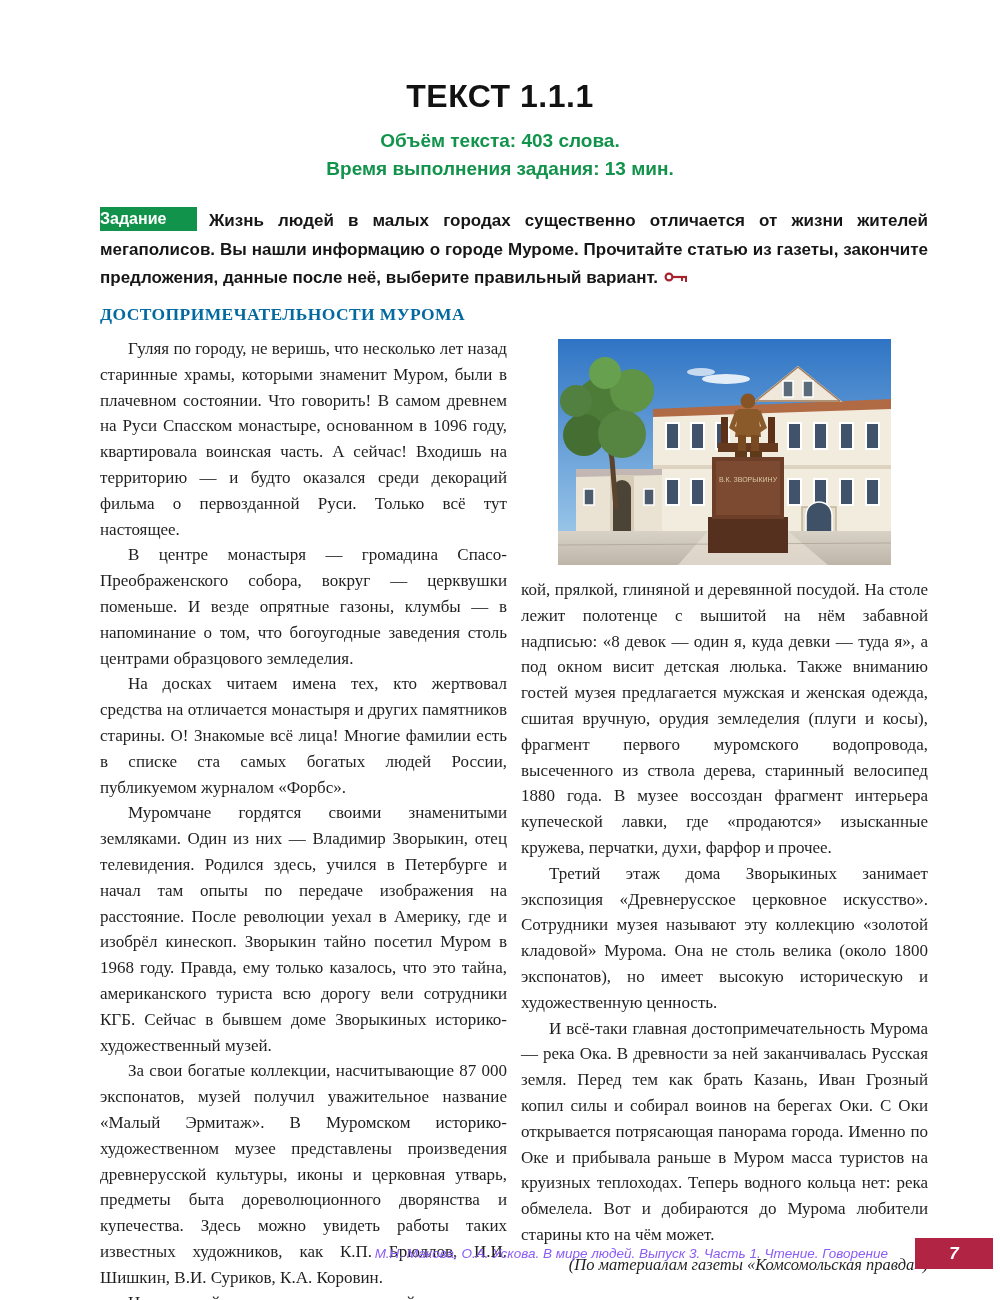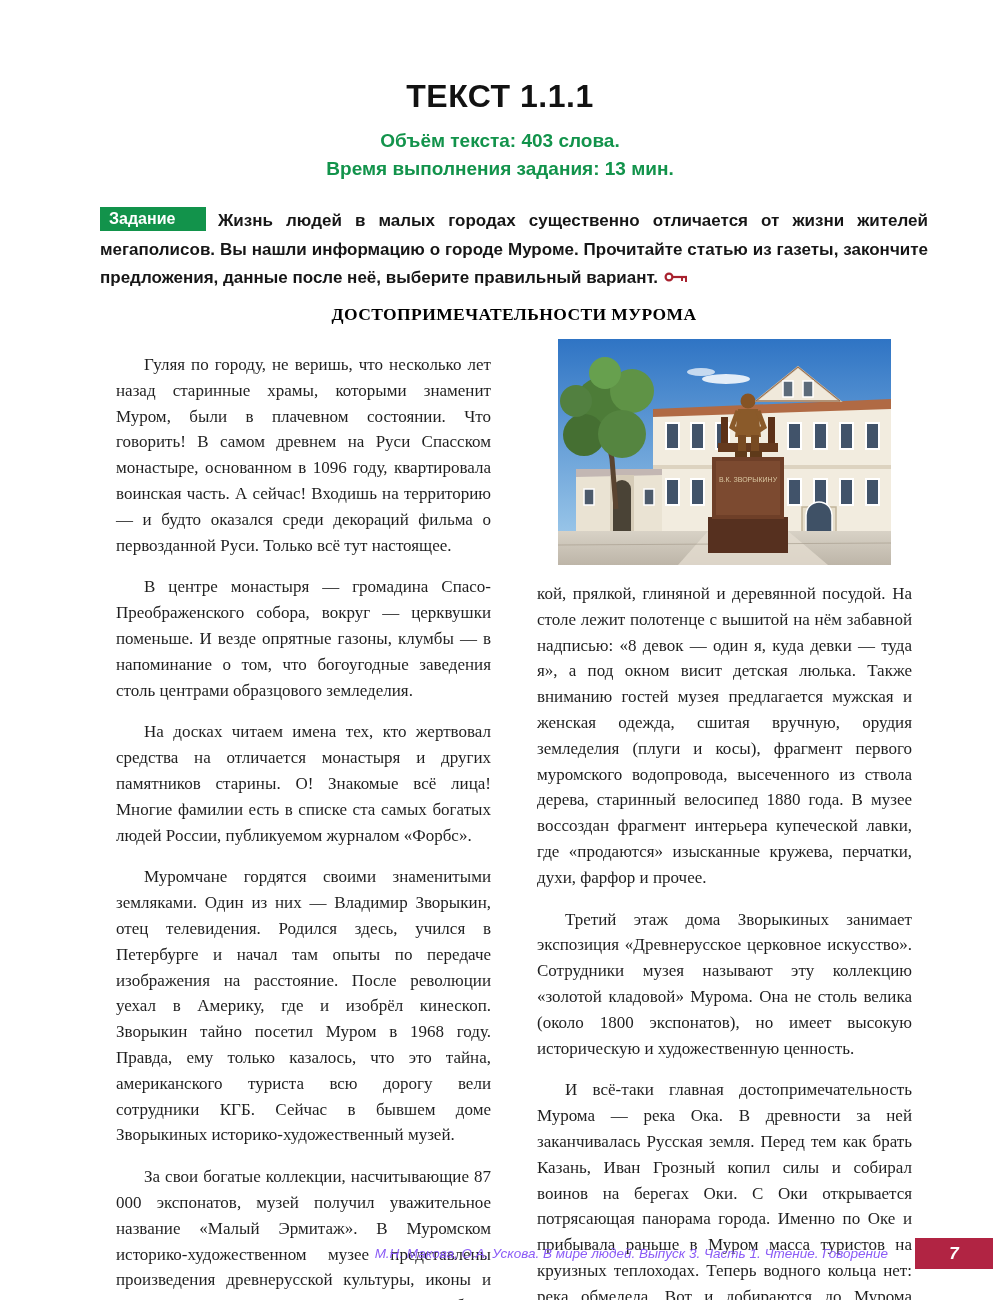--- a/index.html
+++ b/index.html
@@ -17,35 +17,35 @@
     font-family:"Liberation Sans", sans-serif; font-weight:bold;
     font-size:19px; line-height:28px; color:#12934b;
   }
   .task {
     position:absolute; top:207px; left:100px; width:828px;
     font-family:"Liberation Sans", sans-serif; font-weight:bold;
     font-size:17px; line-height:28.5px; text-align:justify; color:#161616;
   }
   .badge {
     display:inline-block; background:#12934b; color:#ffffff;
-    font-size:16px; line-height:24px; width:97px; padding-left:9px;
+    font-size:16px; line-height:24px; width:97px; 
     margin-right:12px; vertical-align:2px; text-align:left;
   }
   .key-icon { display:inline-block; margin-left:6px; vertical-align:-1px; }
   .article-title {
     position:absolute; top:304px; left:100px; width:828px; margin:0;
-    text-align:center; font-family:"Liberation Serif", serif;
-    font-weight:bold; font-size:17.5px; letter-spacing:0.4px; color:#000000;
+    text-align:left; font-family:"Liberation Serif", serif;
+    font-weight:bold; font-size:17.5px; letter-spacing:0.4px; color:#0369a1;
   }
   .columns {
     position:absolute; top:336px; left:100px; width:828px;
     display:flex; gap:14px;
   }
   .col { width:407px; font-size:17px; line-height:25.8px; text-align:justify; }
-  .col p { margin:16px; text-indent:28px; }
+  .col p { margin:0; text-indent:28px; }
   .col p.no-indent { text-indent:0;font-family:Liberation Serif, serif; }
   .photo {
     display:block; width:333px; height:226px; margin:3px auto 12px auto;
     line-height:0;
   }
   .attribution {
     text-align:right !important; font-style:italic; margin-top:4px !important;
     text-indent:0 !important; font-size:16.5px;
   }
   .footer {

